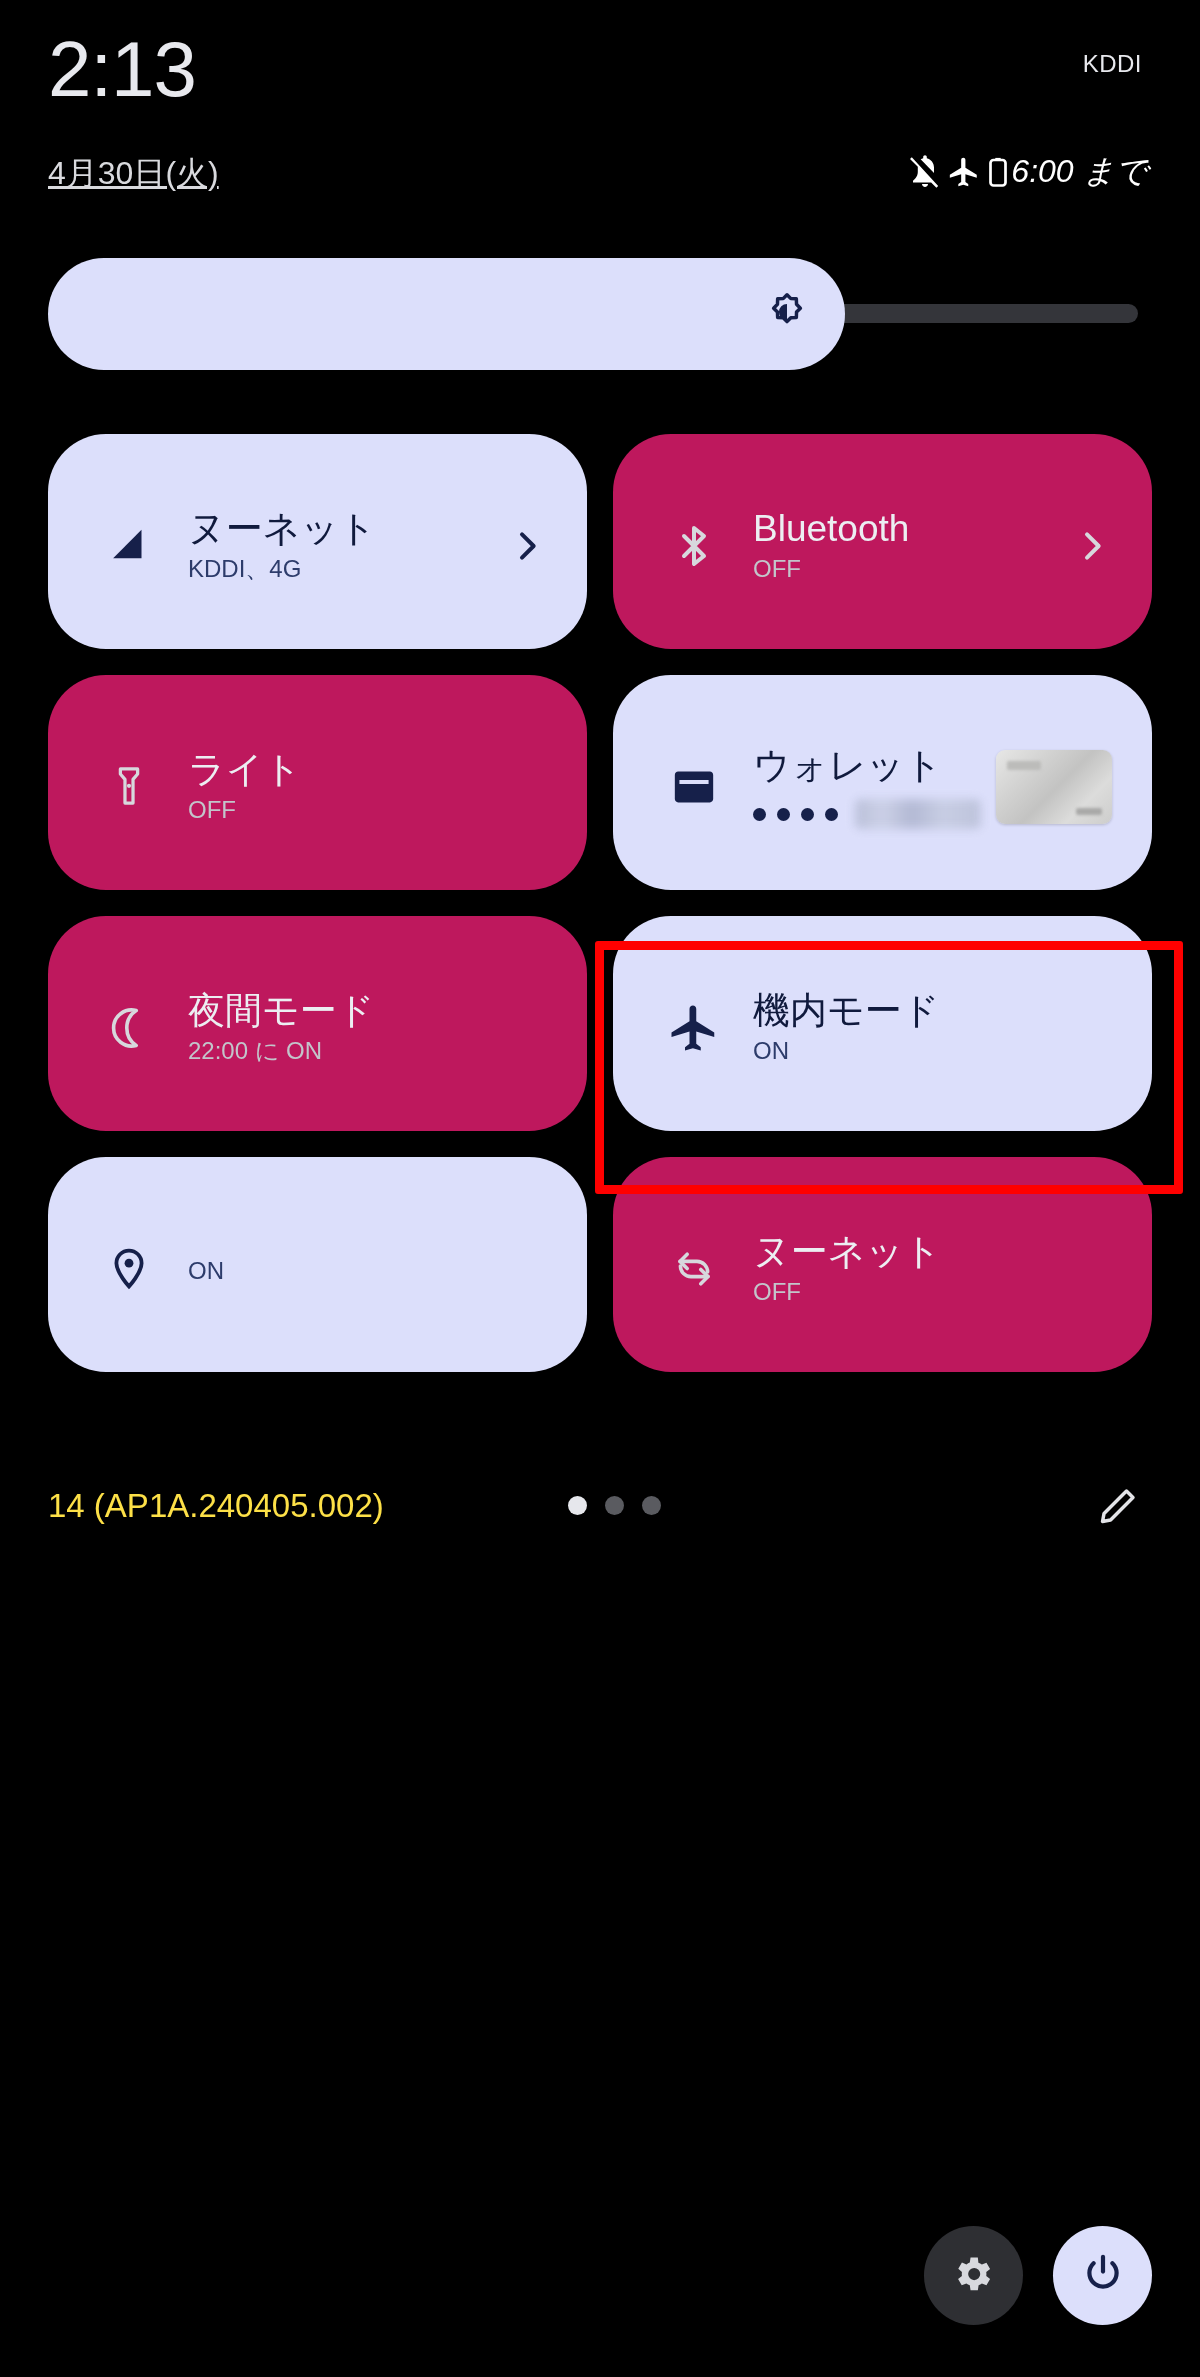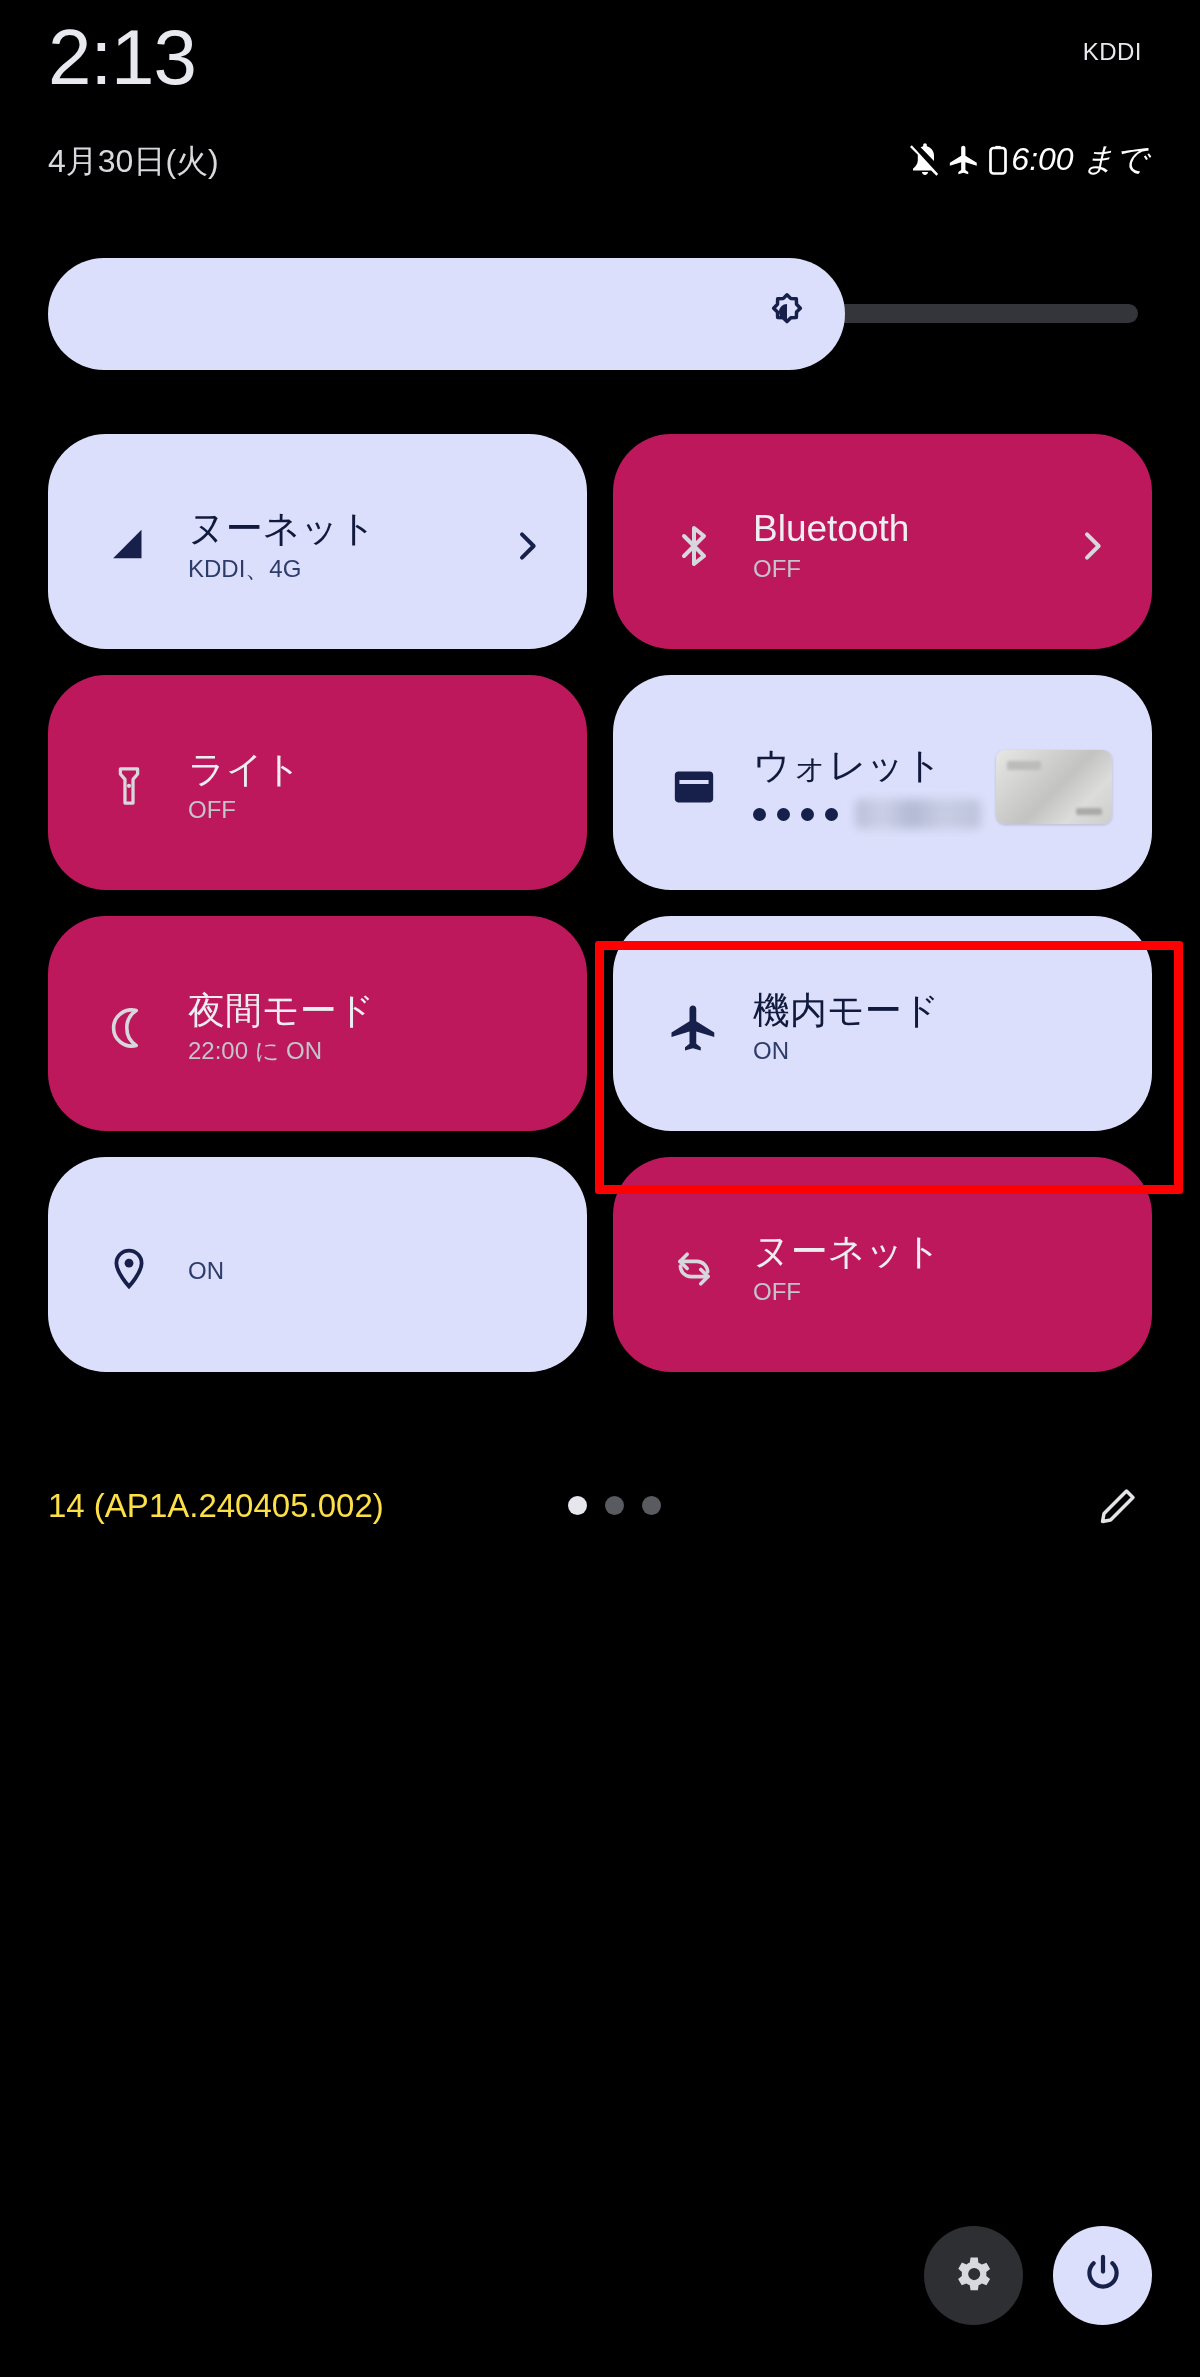--- a/index.html
+++ b/index.html
@@ -13,21 +13,21 @@
   .screen {
     position: relative;
     width: 1200px;
     height: 2377px;
     background: #000000;
   }
 
   
   .statusbar {
     position: absolute;
-    top: 0; left: 0;
+    top: 12px; left: 0;
     width: 1200px;
     height: 210px;
   }
   .clock {
     position: absolute;
     left: 48px; top: 18px;
     font-size: 78px;
     font-weight: 400;
     color: #e8e9ee;
     letter-spacing: -1px;
@@ -38,20 +38,21 @@
     right: 58px; top: 38px;
     font-size: 24px;
     color: #e8e9ee;
     letter-spacing: 0.5px;
   }
   .datebar {
     position: absolute;
     left: 48px; top: 140px;
     font-size: 32px;
     color: #d9dade;
+    text-decoration: underline;
   }
   .statusicons {
     position: absolute;
     right: 52px; top: 138px;
     display: flex;
     align-items: center;
     gap: 4px;
     color: #ffffff;
     font-style: italic;
   }

